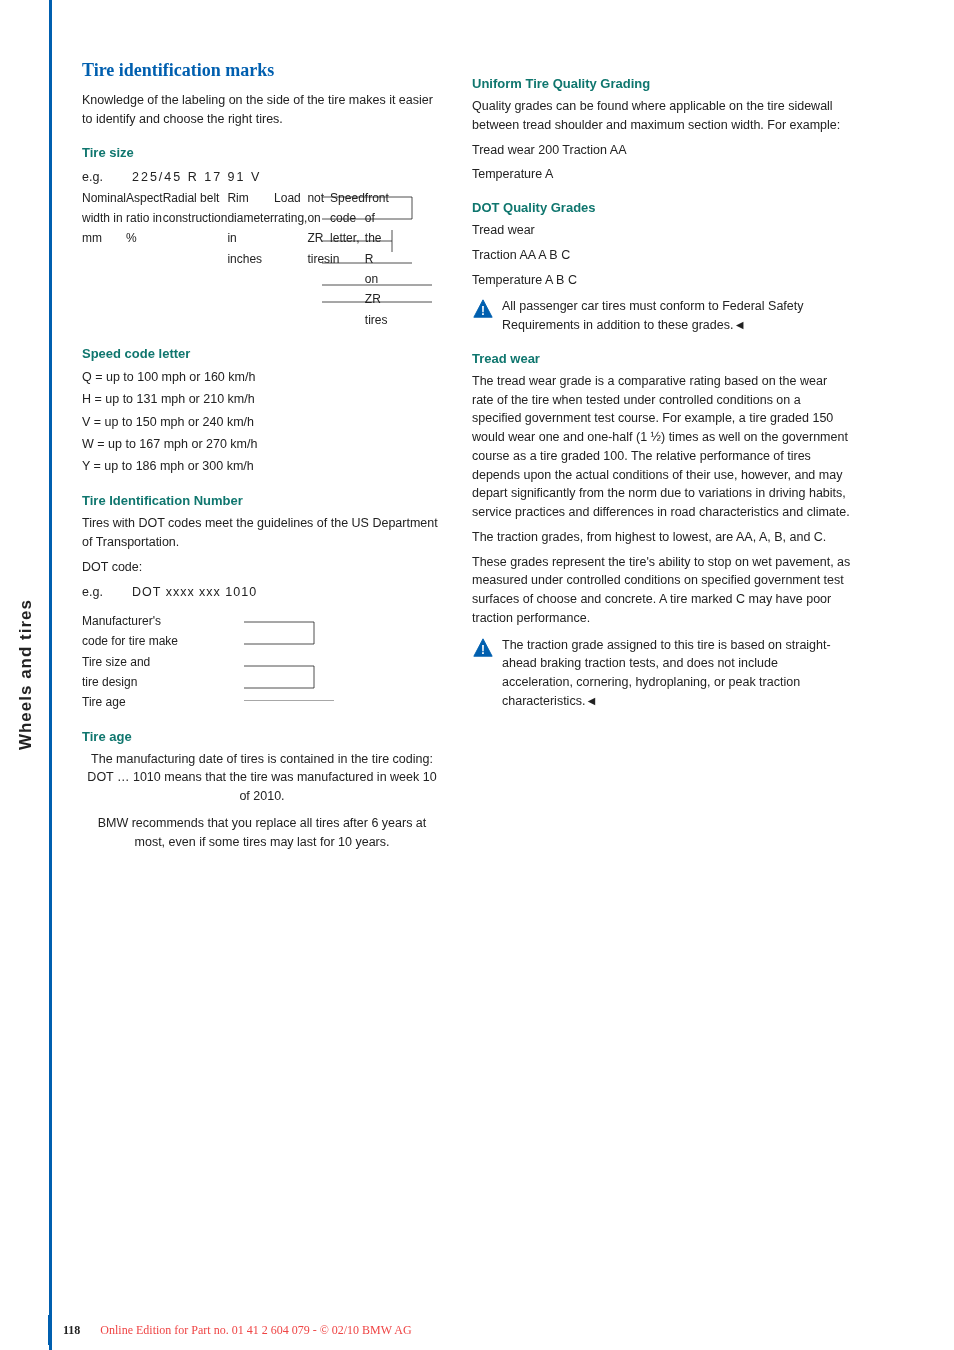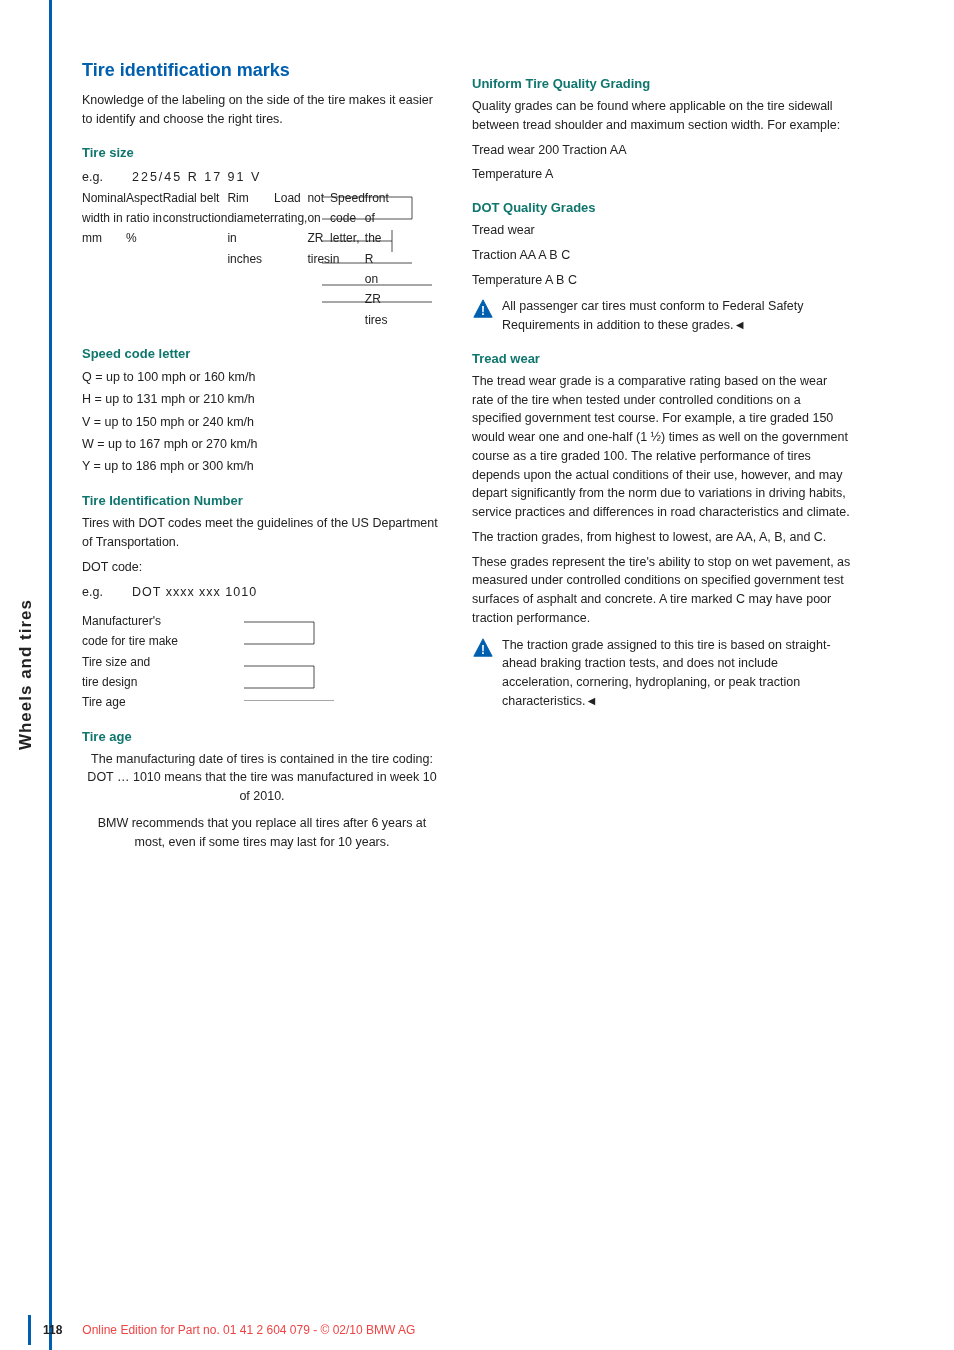--- a/index.html
+++ b/index.html
@@ -63,20 +63,21 @@
     .right-column {
       flex: 1;
       max-width: 380px;
     }
 
     h1.section-title {
       font-size: 18px;
       font-weight: bold;
       color: #005faf;
       margin-bottom: 10px;
+      font-family: Liberation Serif, serif;
     }
 
     h2.sub-title {
       font-size: 13px;
       font-weight: bold;
       color: #0f766e;
       margin-top: 16px;
       margin-bottom: 6px;
     }
 
@@ -175,21 +176,22 @@
     }
 
     .footer-bar {
       position: absolute;
       bottom: 0;
       left: 0;
       right: 0;
       height: 40px;
       display: flex;
       align-items: center;
-      padding-left: 28px;
+      padding-left: 48px;
+      font-family: Liberation Serif, serif;
     }
     .footer-line {
       width: 3px;
       height: 30px;
       background: #005faf;
       margin-right: 12px;
     }
     .footer-page {
       font-size: 12px;
       margin-right: 20px;
@@ -325,21 +327,21 @@
             <text x="12" y="18" text-anchor="middle" fill="white" font-size="13" font-weight="bold">!</text>
           </svg>
         </div>
         <span>All passenger car tires must conform to Federal Safety Requirements in addition to these grades.◄</span>
       </div>
 
       <h2 class="sub-title">Tread wear</h2>
       <p>The tread wear grade is a comparative rating based on the wear rate of the tire when tested under controlled conditions on a specified government test course. For example, a tire graded 150 would wear one and one-half (1 ½) times as well on the government course as a tire graded 100. The relative performance of tires depends upon the actual conditions of their use, however, and may depart significantly from the norm due to variations in driving habits, service practices and differences in road characteristics and climate.</p>
 
       <p>The traction grades, from highest to lowest, are AA, A, B, and C.</p>
-      <p>These grades represent the tire's ability to stop on wet pavement, as measured under controlled conditions on specified government test surfaces of asphalt and concrete. A tire marked C may have poor traction performance.</p>
+      <p>These grades represent the tire's ability to stop on wet pavement, as measured under controlled conditions on specified government test surfaces of choose and concrete. A tire marked C may have poor traction performance.</p>
       <div class="warning-box">
         <div class="warning-icon">
           <svg viewBox="0 0 24 24">
             <polygon points="12,2 22,21 2,21" fill="#005faf" stroke="#005faf" stroke-linejoin="round"></polygon>
             <text x="12" y="18" text-anchor="middle" fill="white" font-size="13" font-weight="bold">!</text>
           </svg>
         </div>
         <span>The traction grade assigned to this tire is based on straight-ahead braking traction tests, and does not include acceleration, cornering, hydroplaning, or peak traction characteristics.◄</span>
       </div>
 

